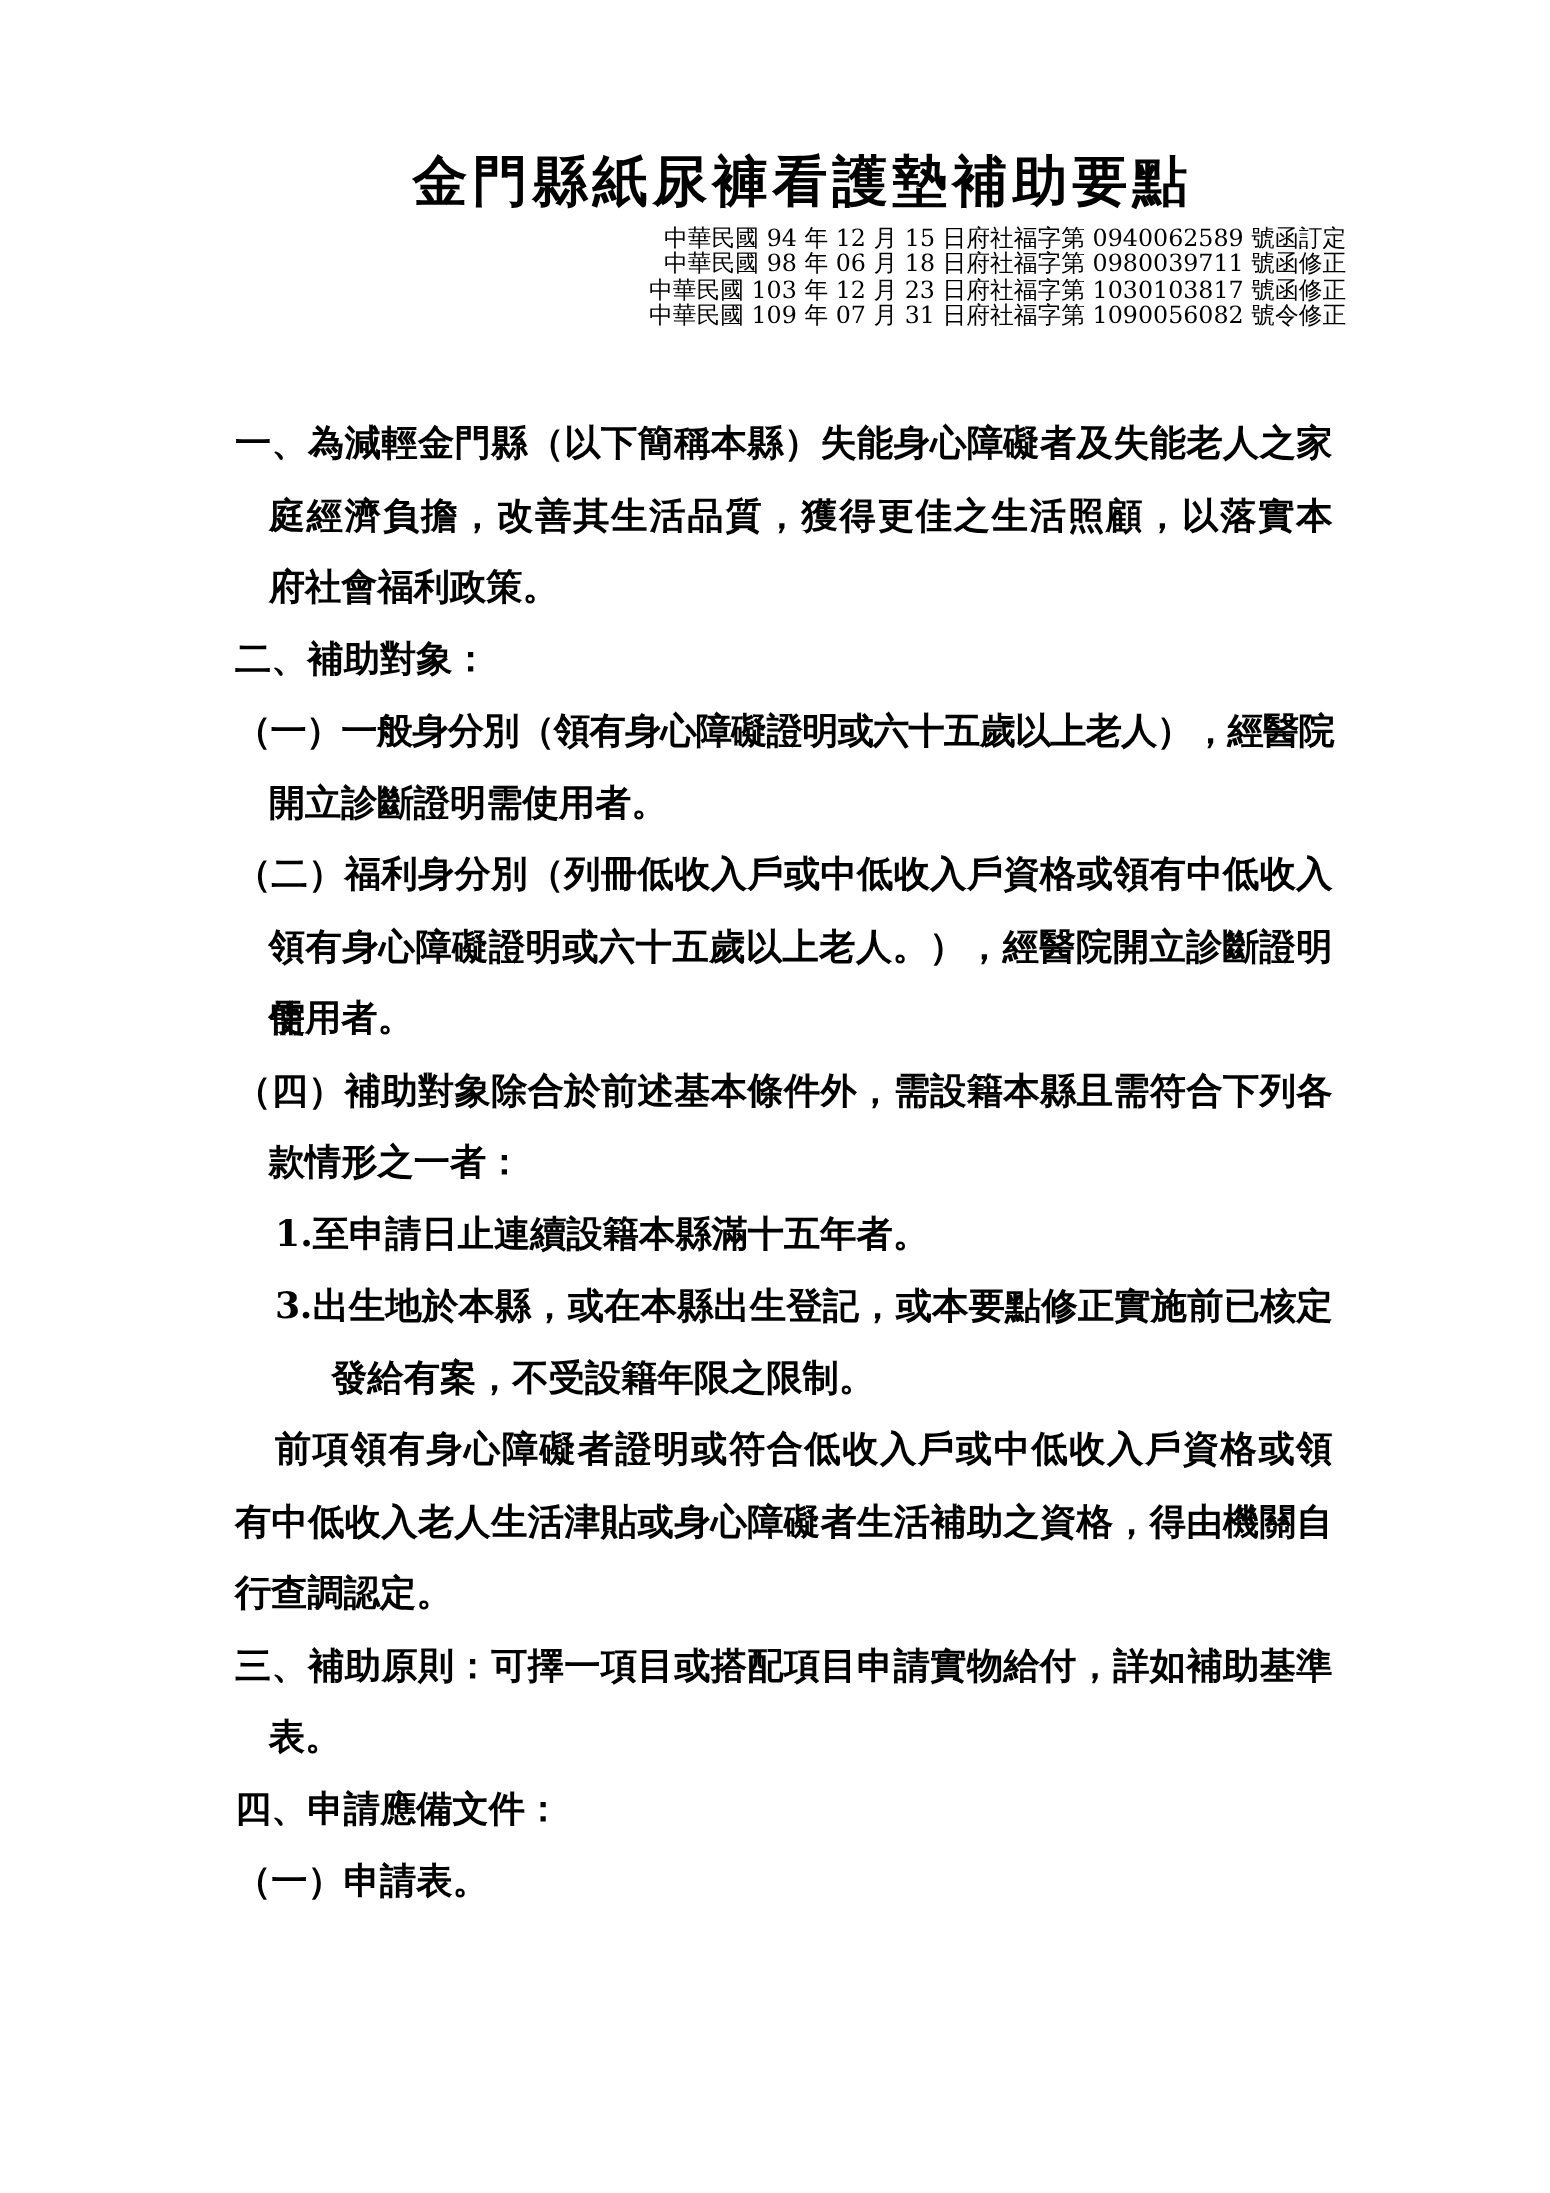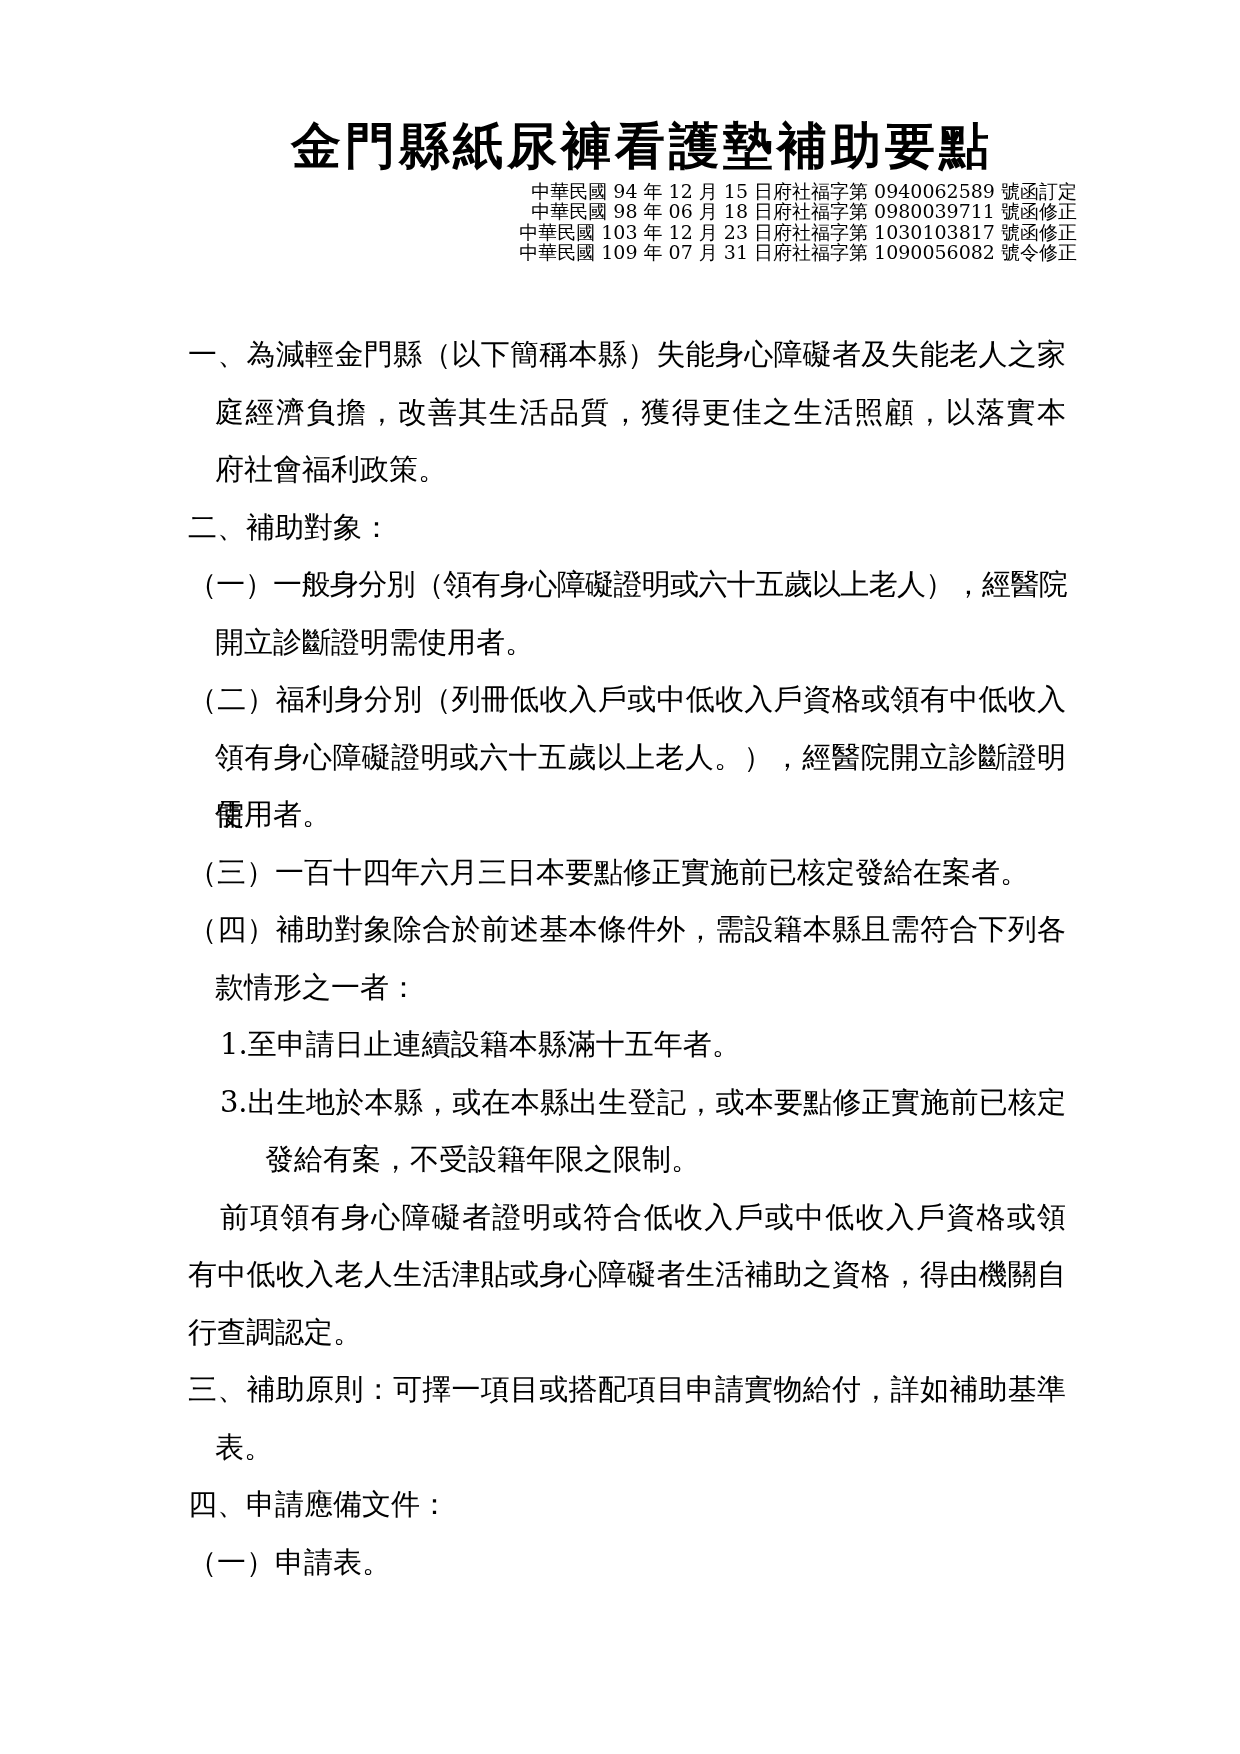--- a/index.html
+++ b/index.html
@@ -16,21 +16,21 @@
     font-family: "DejaVu Serif", "Liberation Serif", serif;
     overflow: hidden;
   }
   .doc-title {
     position: absolute;
     left: 203px;
     top: 120px;
     width: 878px;
     margin: 0;
     text-align: center;
-    font-size: 50px;
+    font-size: 44px;
     font-weight: 700;
     letter-spacing: 4px;
     white-space: nowrap;
     line-height: 52px;
   }
   .history {
     position: absolute;
     top: 181px;
     right: 163px;
     text-align: right;
@@ -44,20 +44,21 @@
     position: absolute;
     left: 188px;
     top: 326px;
     width: 878px;
     font-size: 29px;
     line-height: 57.5px;
   }
   .line {
     height: 57.5px;
     overflow: visible;
+    font-weight: bold;
   }
   .i1 { margin-left: 27px; }
   .i2 { margin-left: 32px; }
   .i3 { margin-left: 77px; }
   .j {
     text-align: justify;
     text-align-last: justify;
   }
   .sq-tight  { letter-spacing: -1.8px; }
   .sq-slight { letter-spacing: -0.3px; }
@@ -78,21 +79,20 @@
   <div class="doc-body">
       <div class="line j">一、為減輕金門縣（以下簡稱本縣）失能身心障礙者及失能老人之家</div>
       <div class="line i1 j">庭經濟負擔，改善其生活品質，獲得更佳之生活照顧，以落實本</div>
       <div class="line i1">府社會福利政策。</div>
       <div class="line">二、補助對象：</div>
       <div class="line j sq-tight">（一）一般身分別（領有身心障礙證明或六十五歲以上老人），經醫院</div>
       <div class="line i1">開立診斷證明需使用者。</div>
       <div class="line j">（二）福利身分別（列冊低收入戶或中低收入戶資格或領有中低收入</div>
       <div class="line i1 j">領有身心障礙證明或六十五歲以上老人。），經醫院開立診斷證明需</div>
       <div class="line i1">使用者。</div>
-      <div class="line">（三）一百十四年六月三日本要點修正實施前已核定發給在案者。</div>
       <div class="line j">（四）補助對象除合於前述基本條件外，需設籍本縣且需符合下列各</div>
       <div class="line i1">款情形之一者：</div>
       <div class="line i2">1.至申請日止連續設籍本縣滿十五年者。</div>
       <div class="line i2 j sq-slight">3.出生地於本縣，或在本縣出生登記，或本要點修正實施前已核定</div>
       <div class="line i3">發給有案，不受設籍年限之限制。</div>
       <div class="line i2 j">前項領有身心障礙者證明或符合低收入戶或中低收入戶資格或領</div>
       <div class="line j">有中低收入老人生活津貼或身心障礙者生活補助之資格，得由機關自</div>
       <div class="line">行查調認定。</div>
       <div class="line j">三、補助原則：可擇一項目或搭配項目申請實物給付，詳如補助基準</div>
       <div class="line i1">表。</div>

